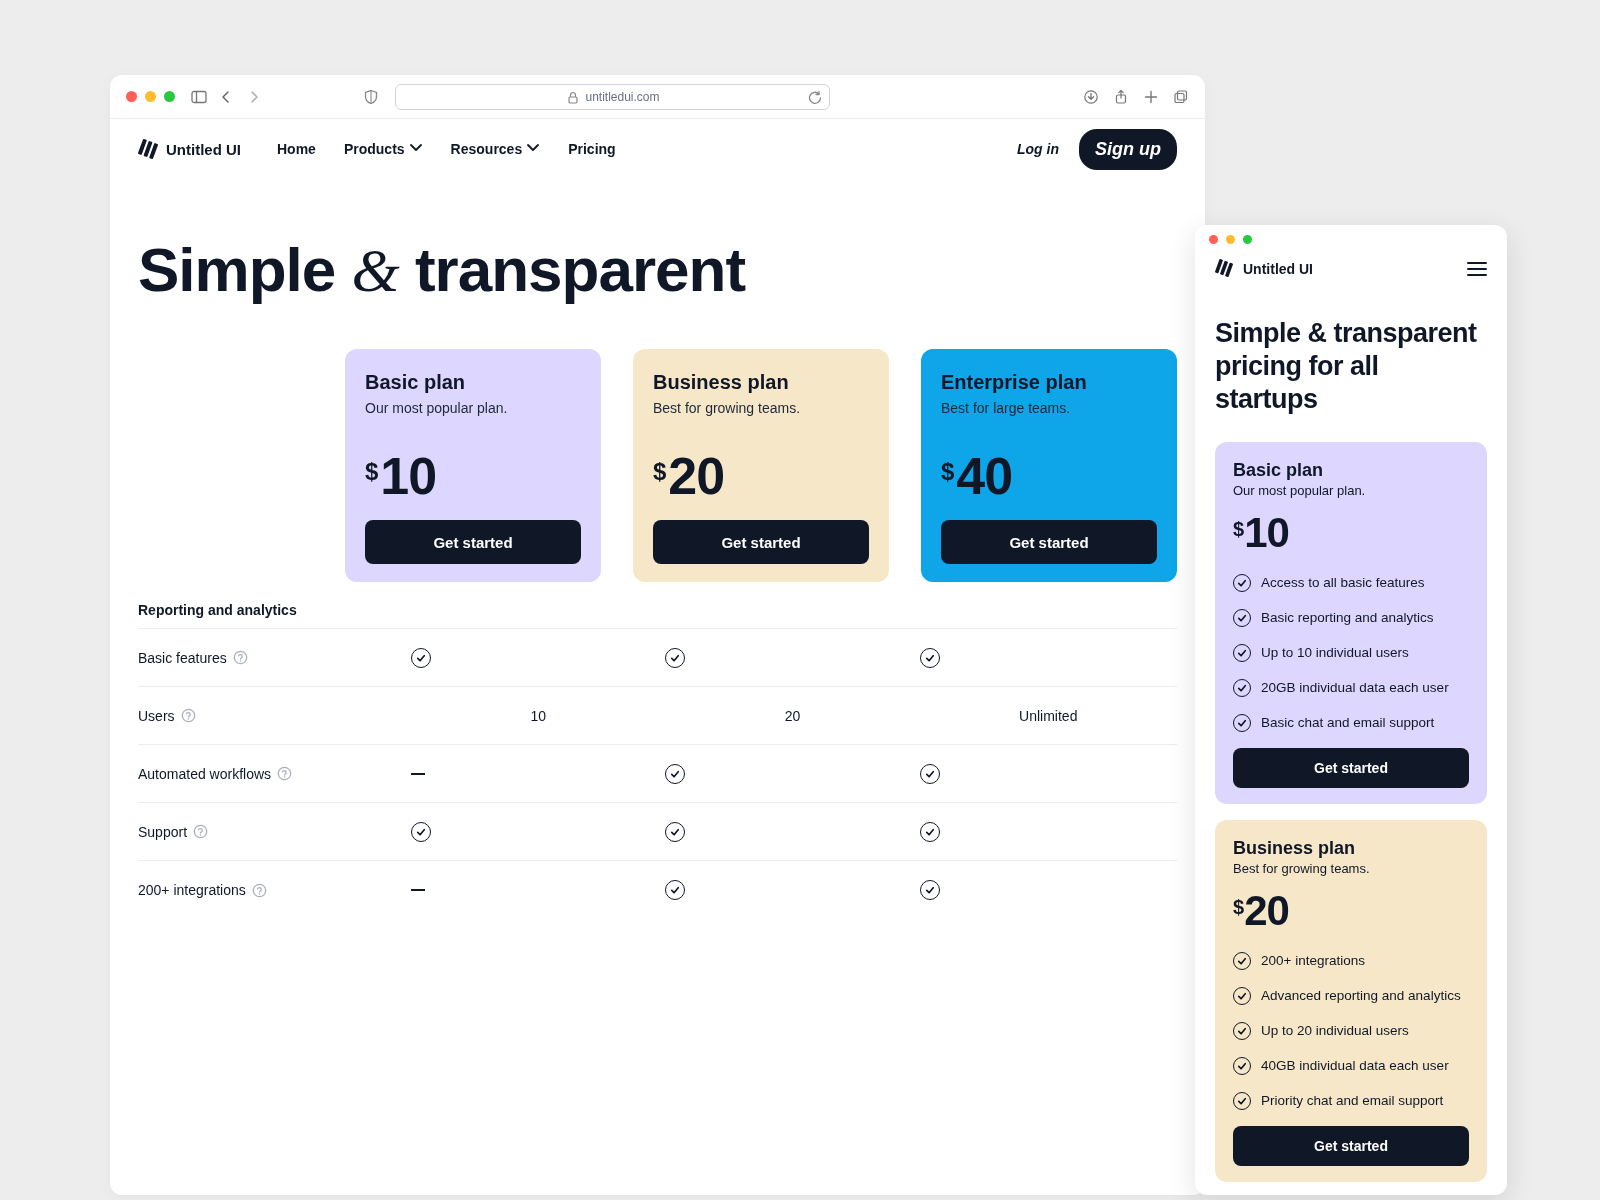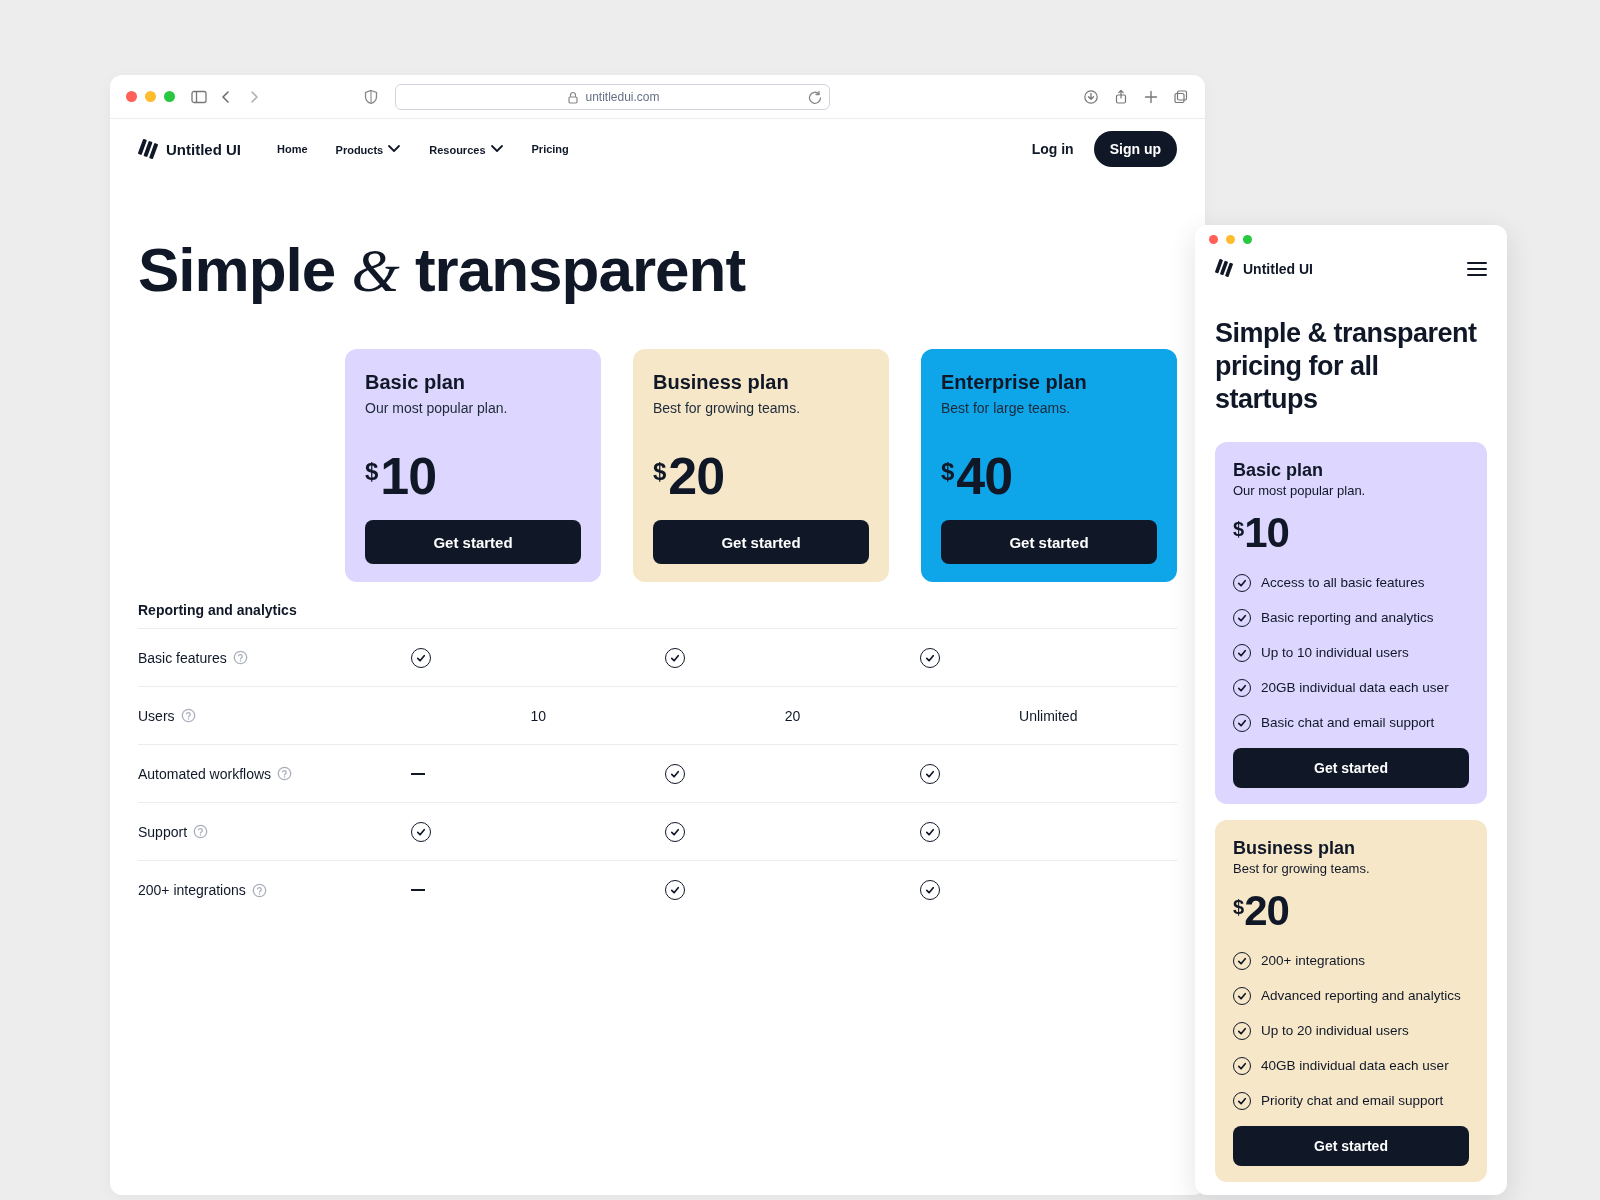--- a/index.html
+++ b/index.html
@@ -66,26 +66,26 @@
   padding: 0 28px;
   display: flex;
   align-items: center;
   gap: 28px;
 }
 .logo-block { display: flex; align-items: center; gap: 8px; font-weight: 600; font-size: 15px; margin-right: 8px;}
 .logo-mark {
   width: 20px; height: 20px;
   display:inline-block;
 }
-.nav-item { font-size: 11px; font-weight: 600; display: flex; align-items: flex-end; gap: 4px; }
+.nav-item { font-size: 14px; font-weight: 600; display: flex; align-items: flex-start; gap: 4px; }
 .chevron { width: 14px; height: 14px; }
-.site-header-right { margin-left: auto; display: flex; align-items: center; gap: 20px; }
+.site-header-right { margin-left: auto; display: flex; align-items: center; gap: 20px; font-style: italic; }
 .login-link { font-size: 14px; font-weight: 600; }
 .signup-btn {
-  background: #101828; color: #fff; font-weight: 600; font-size: 14px;
+  background: #101828; color: #fff; font-weight: 600; font-size: 18px;
   padding: 10px 16px; border-radius: 18px;
 }
 
 
 .hero {
   padding: 56px 28px 44px 28px;
 }
 .hero h1 {
   font-size: 62px;
   font-weight: 600;

